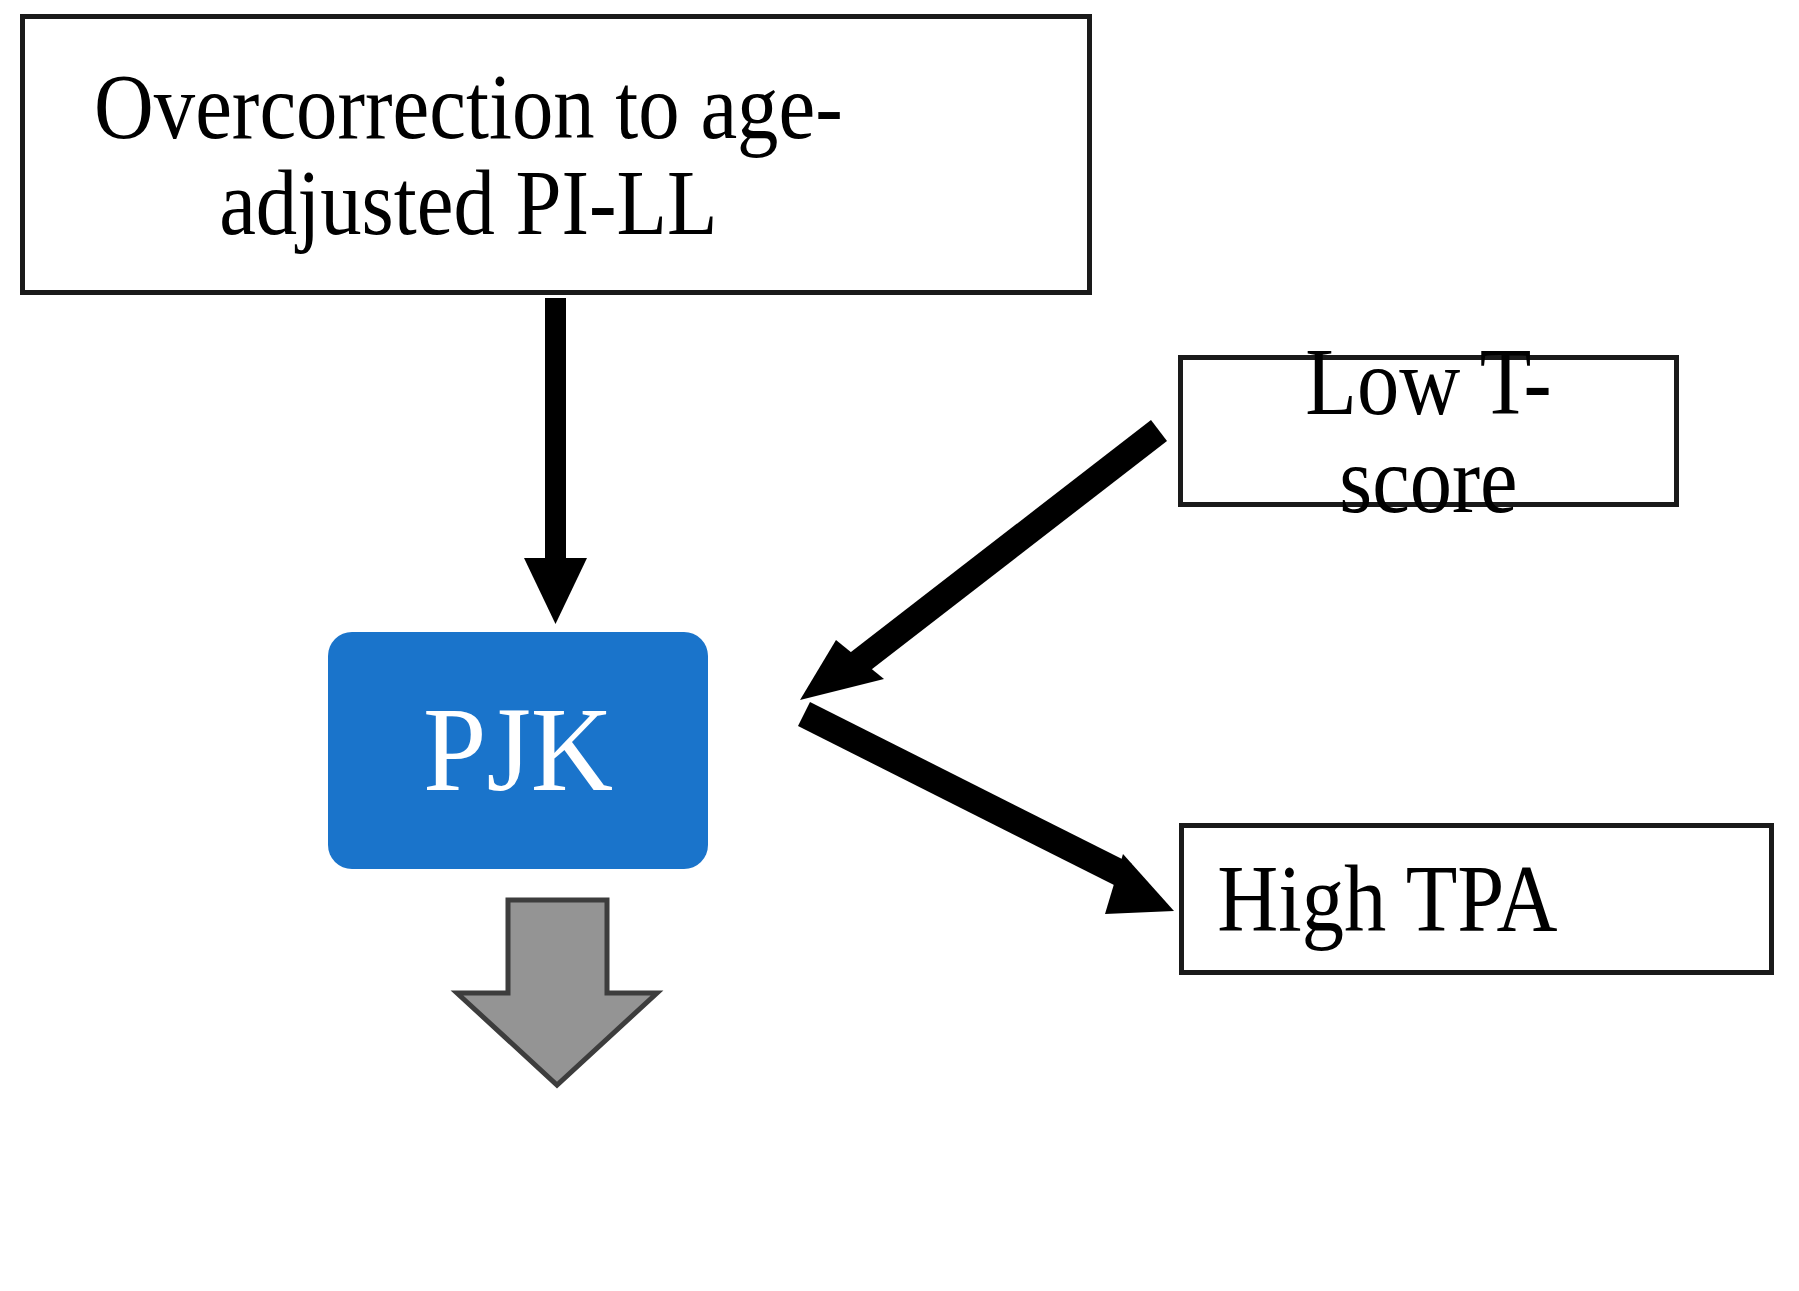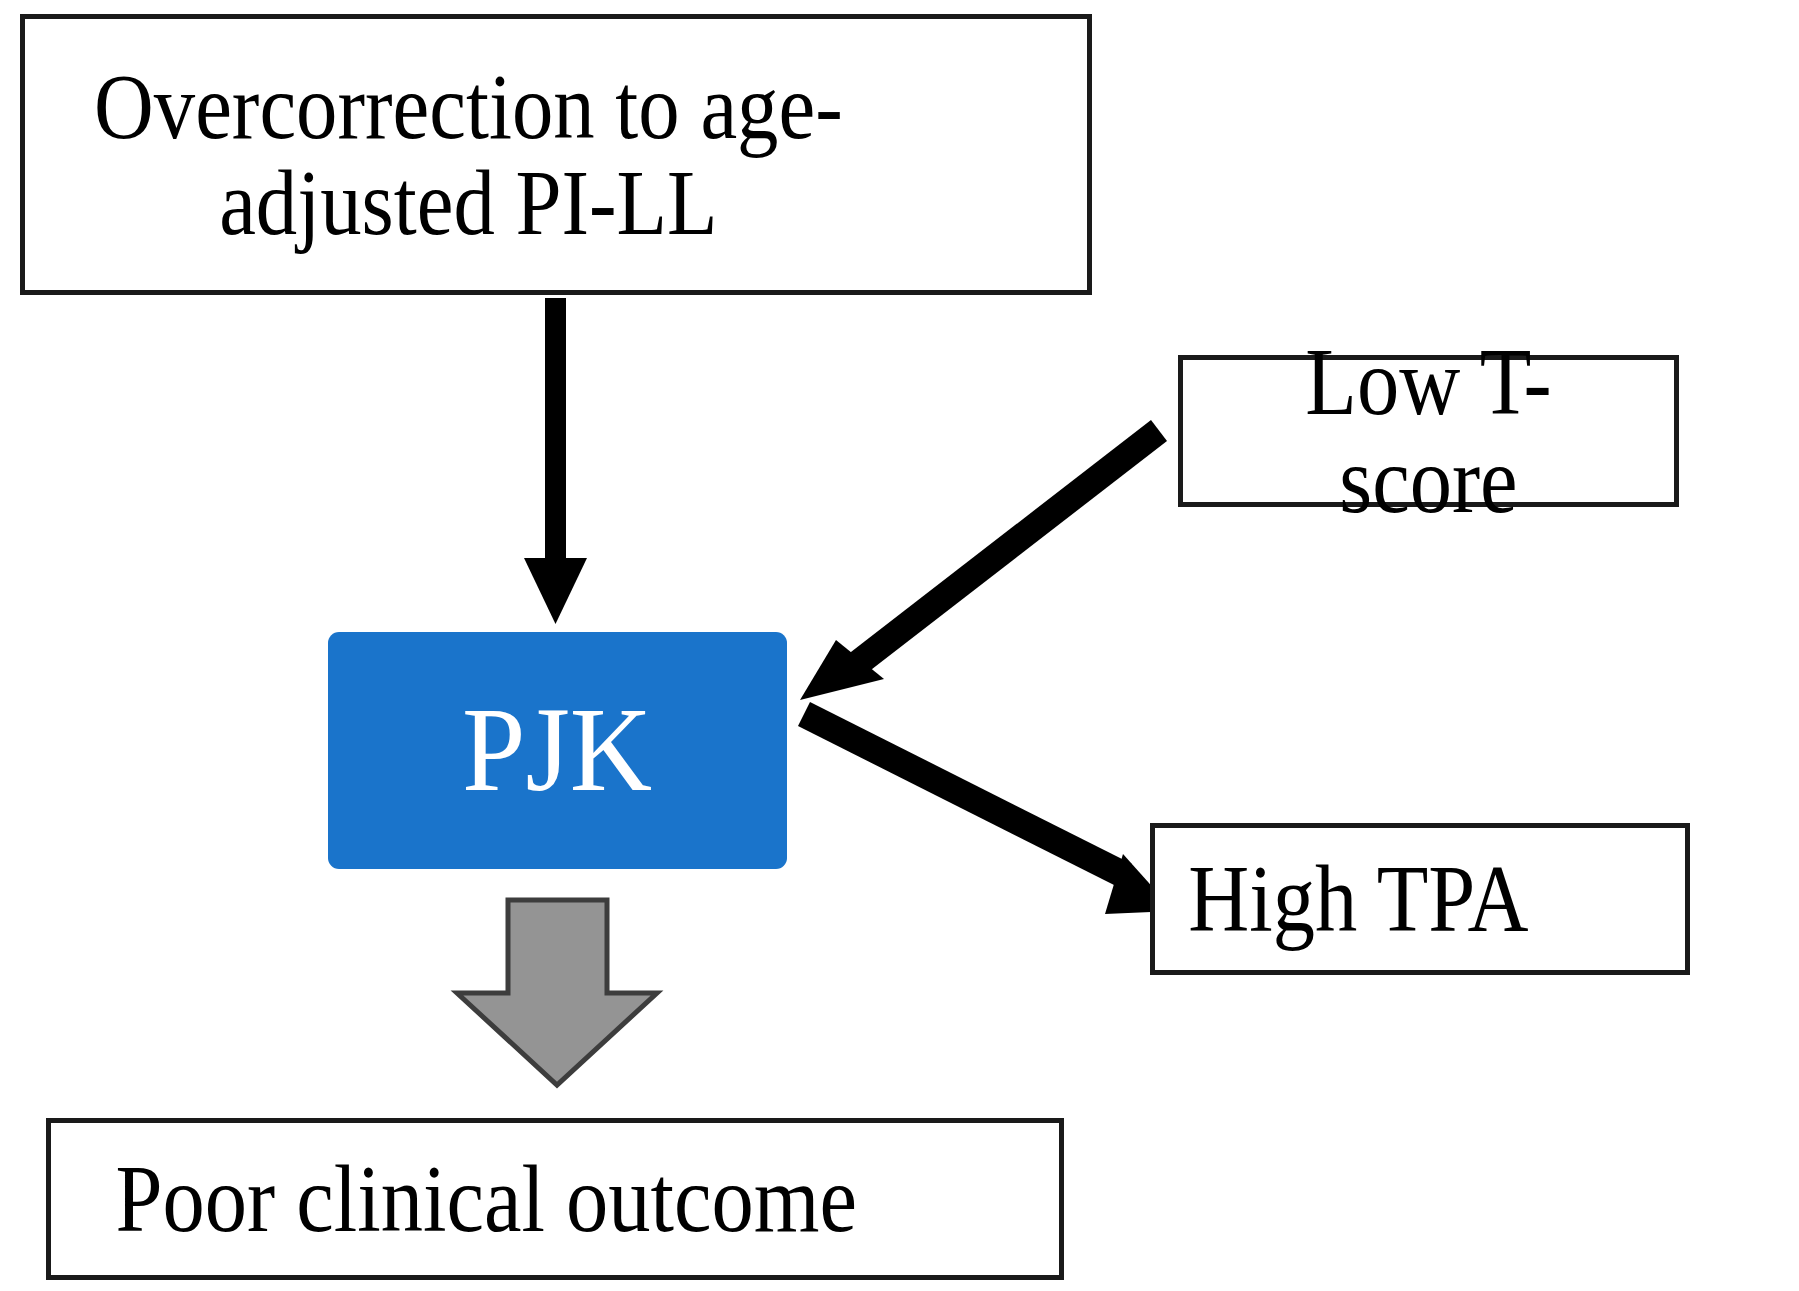--- a/index.html
+++ b/index.html
@@ -56,23 +56,23 @@
     padding: 0 10px;
     justify-content: center;
     text-align: center;
   }
   #box-low-tscore .node-text {
     font-size: 96px;
   }
 
   
   #box-high-tpa {
-    left: 1150px;
+    left: 1179px;
     top: 823px;
-    width: 540px;
+    width: 595px;
     height: 152px;
     padding: 6px 10px;
   }
   #box-high-tpa .node-text {
     font-size: 96px;
   }
 
   
   #box-poor-outcome {
     left: 46px;
@@ -83,23 +83,23 @@
   }
   #box-poor-outcome .node-text {
     font-size: 96px;
   }
 
   
   #node-pjk {
     position: absolute;
     left: 328px;
     top: 632px;
-    width: 459px;
+    width: 380px;
     height: 237px;
-    border-radius: 11px;
+    border-radius: 24px;
     display: flex;
     align-items: center;
     justify-content: center;
     box-sizing: border-box;
   }
   #node-pjk .node-text {
     font-size: 120px;
     color: #ffffff;
     transform: scaleX(0.95);
   }
@@ -147,21 +147,18 @@
   </div>
 
   <div class="node-box" id="box-low-tscore">
     <span class="node-text">Low T-score</span>
   </div>
 
   <div class="node-box" id="box-high-tpa">
     <span class="node-text">High TPA</span>
   </div>
 
-  <div class="node-box" id="box-poor-outcome">
-    <span class="node-text">Poor clinical outcome</span>
-  </div>
 
   <div id="node-pjk" style="background: rgb(26, 116, 203);">
     <span class="node-text">PJK</span>
   </div>
 
 </div>
 
 </body></html>

